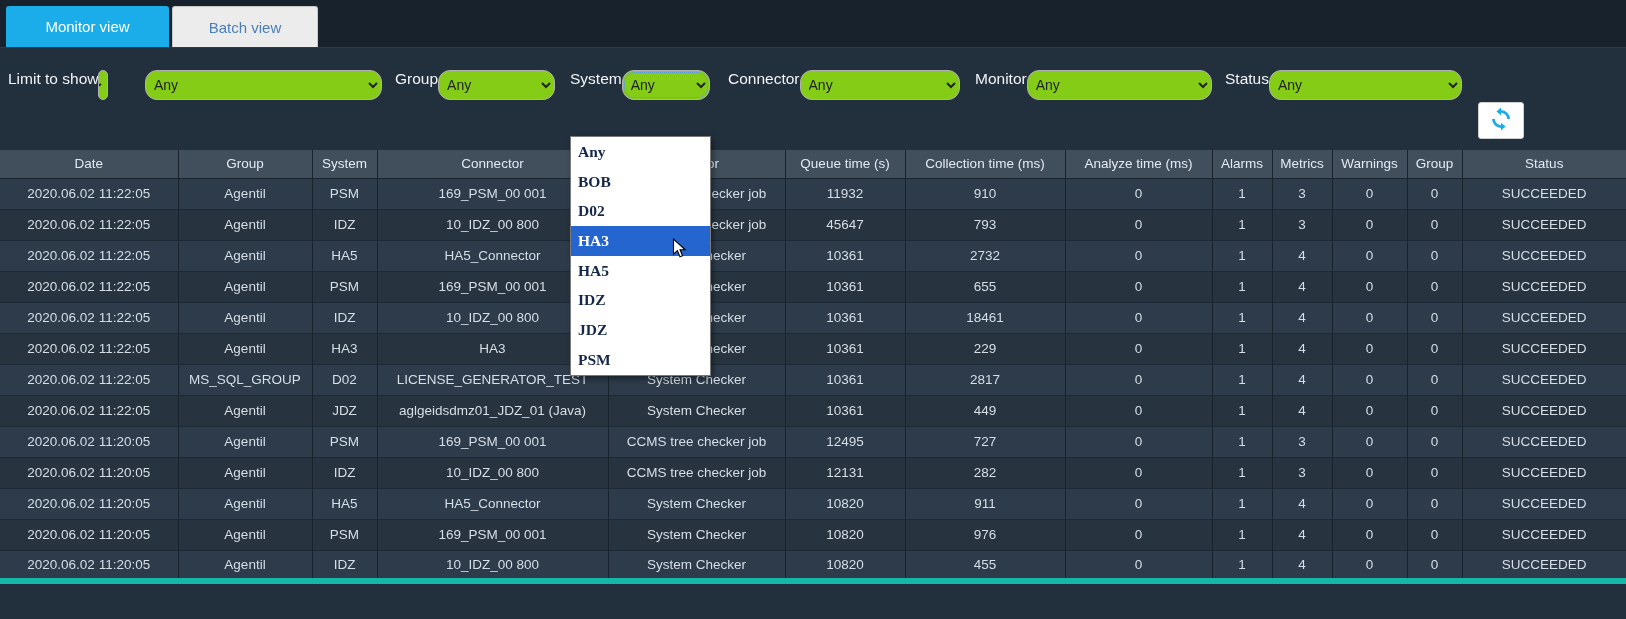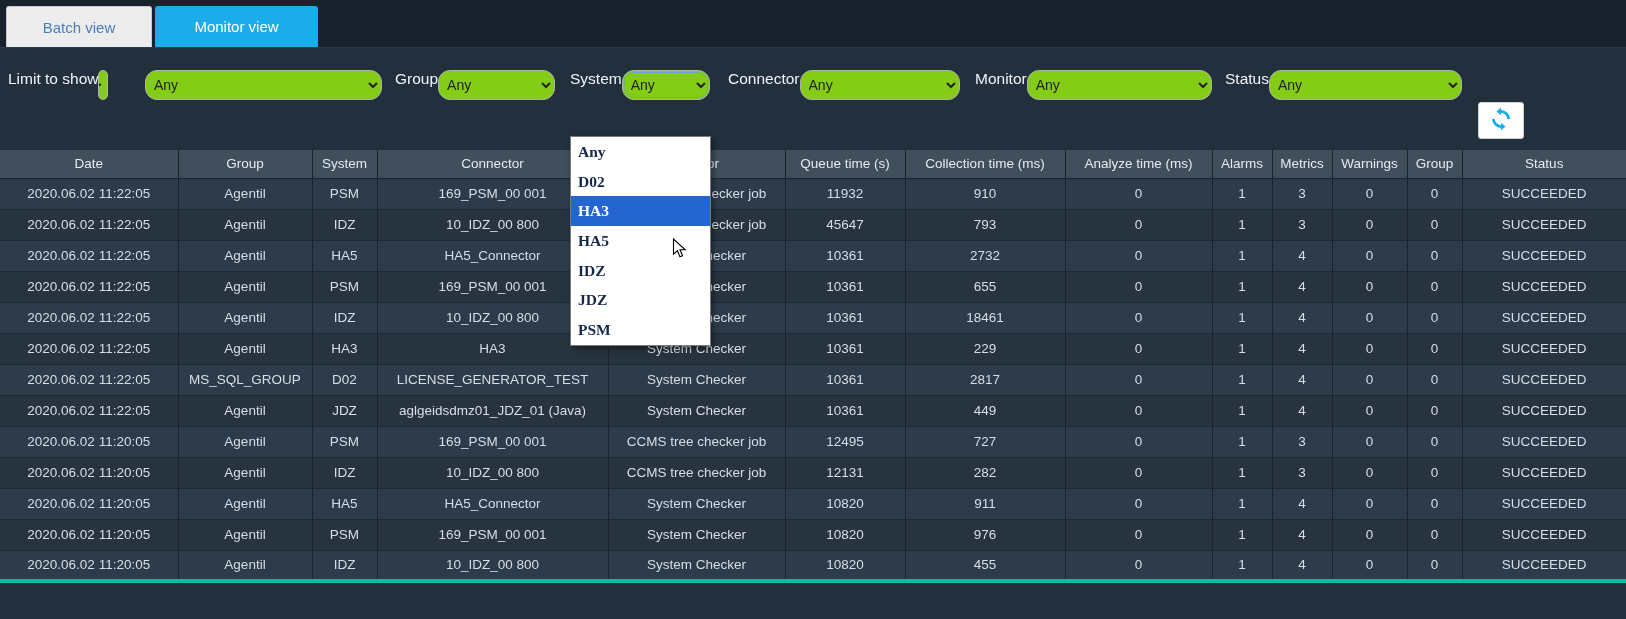--- a/index.html
+++ b/index.html
@@ -92,21 +92,21 @@
     align-items: center;
     justify-content: center;
     cursor: pointer;
   }
 
   
   table.mtable {
     width: 1626px;
     border-collapse: collapse;
     table-layout: fixed;
-    border-bottom: 4px solid #14b8a6;
+    border-bottom: 6px solid #14b8a6;
   }
   table.mtable th {
     background: #414e5c;
     color: #e3eaf2;
     font-weight: normal;
     font-size: 13.5px;
     height: 28px;
     border-right: 1px solid rgba(0,0,0,0.28);
     border-bottom: 1px solid #19242f;
     overflow: hidden;
@@ -159,22 +159,22 @@
     left: 672px;
     top: 238px;
     z-index: 30;
     pointer-events: none;
   }
 </style>
 </head>
 <body>
 
 <div class="tabbar">
+  <div class="tab active">Monitor view</div>
   <div class="tab inactive">Batch view</div>
-  <div class="tab active">Monitor view</div>
 </div>
 
 <div class="filterbar">
   <div class="fgroup g-limit">
     <div class="flabel">Limit to show</div>
     <select class="fselect">
       <option>25</option>
     </select>
   </div>
   <div class="fgroup g-agent">
@@ -451,20 +451,21 @@
         <td>4</td>
         <td>0</td>
         <td>0</td>
         <td>SUCCEEDED</td>
       </tr>
     </tbody>
 </table>
 
 <div class="dropdown-list">
     <div class="dd-item">Any</div>
+    <div class="dd-item">BOB</div>
     <div class="dd-item">D02</div>
     <div class="dd-item hl">HA3</div>
     <div class="dd-item">HA5</div>
     <div class="dd-item">IDZ</div>
     <div class="dd-item">JDZ</div>
     <div class="dd-item">PSM</div>
   </div>
 
 <svg class="mouse-cursor" width="20" height="22" viewBox="0 0 20 22">
   <path d="M1.5 1 L1.5 16.2 L5.4 12.7 L8 18.8 L10.6 17.7 L8 11.8 L13.2 11.8 Z" fill="#ffffff" stroke="#000000" stroke-width="1.1"></path>

